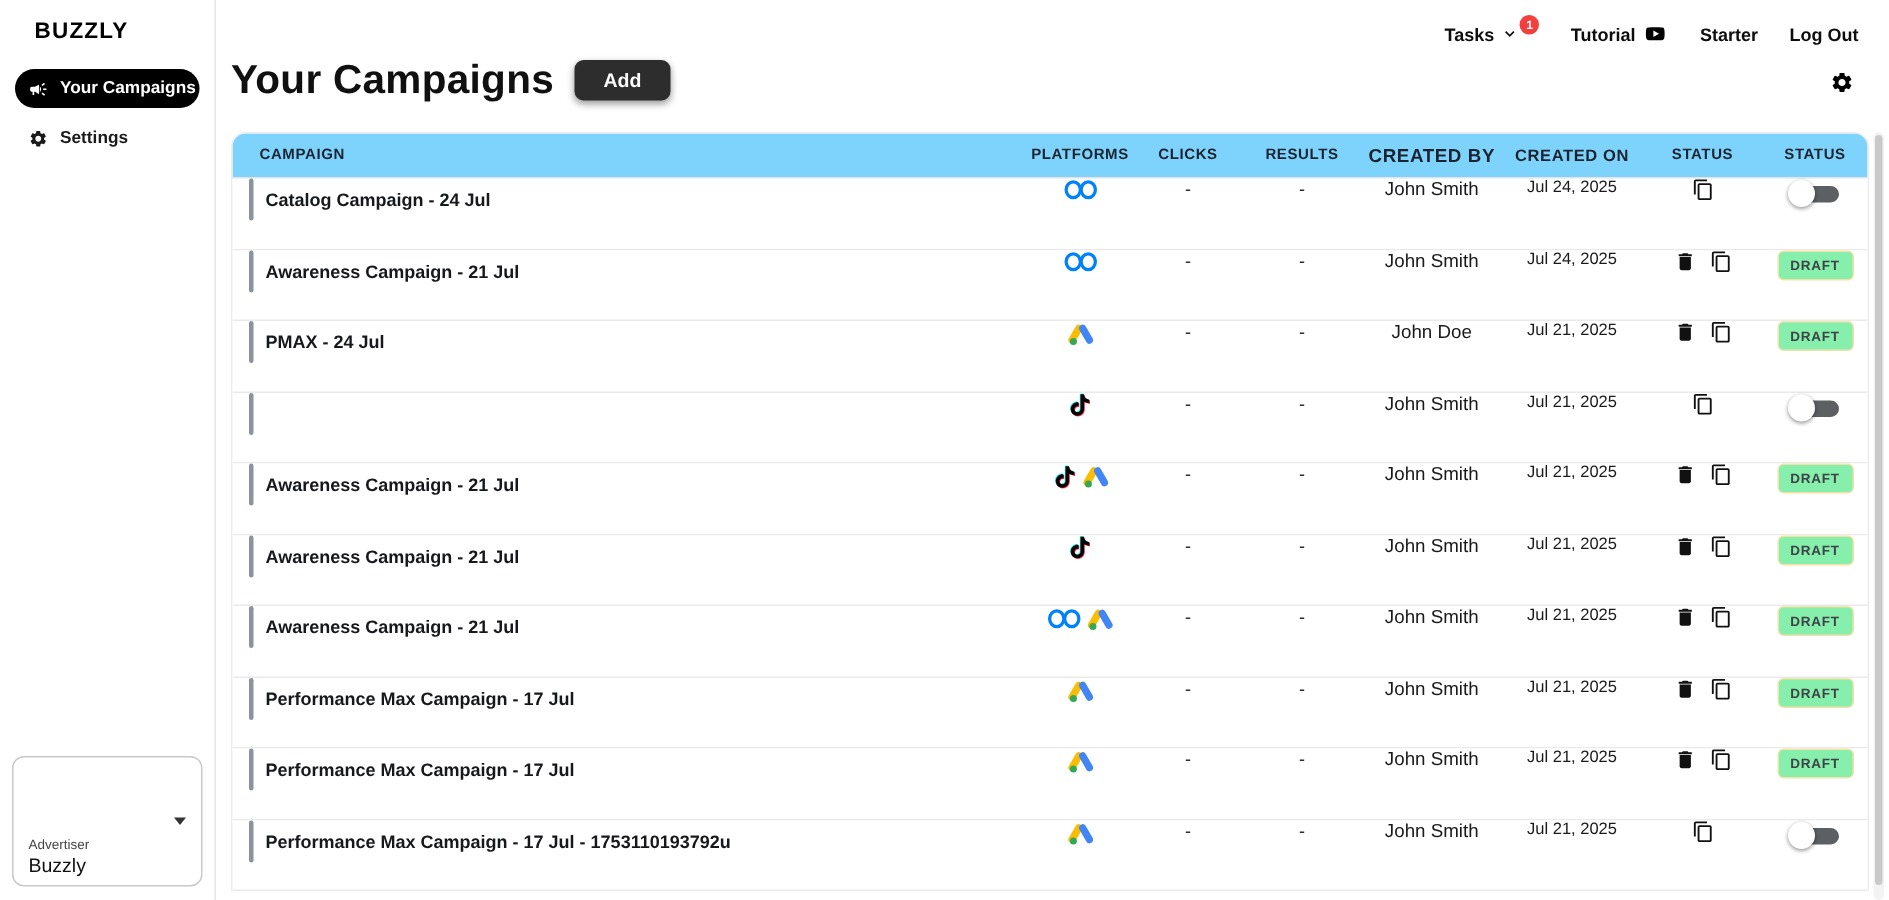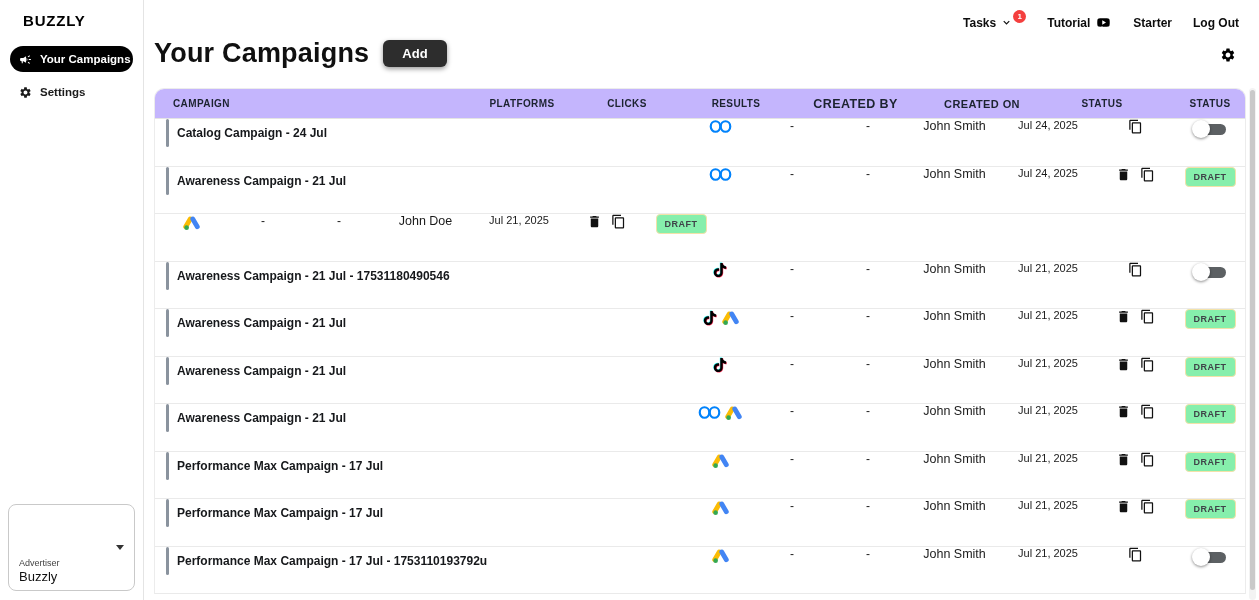--- a/index.html
+++ b/index.html
@@ -28,21 +28,21 @@
   .topbar { display:flex; justify-content:flex-end; align-items:center; gap:21px; padding:15px 20px 0 0; font-size:12px; font-weight:700; color:#0d0d0d; }
   .tb-item { display:flex; align-items:center; gap:5px; cursor:pointer; }
   .tasks-badge { background:#f43f3e; color:#fff; width:13px; height:13px; border-radius:50%; font-size:8px; font-weight:700; display:flex; align-items:center; justify-content:center; margin:-12px 0 0 -4px; }
   .title-row { display:flex; align-items:center; gap:14px; margin-top:8px; }
   .page-title { font-size:27px; font-weight:700; color:#101010; letter-spacing:.2px; }
   .add-btn { background:#2d2d2d; color:#fff; font-size:13px; font-weight:700; padding:6px 19px; border:none; border-radius:6px; box-shadow:0 2px 5px rgba(0,0,0,.4); cursor:pointer; font-family:inherit; }
   .gear-abs { position:absolute; right:23px; top:47px; background:none; border:none; padding:0; cursor:pointer; color:#000; }
 
   
   .table { margin-top:19px; margin-right:13px; border:1px solid #ececec; border-bottom:none; border-radius:10px 10px 0 0; overflow:hidden; background:#fff; }
-  .thead { display:flex; align-items:center; background:#c4b5fd; height:30px; border-bottom:1px solid #e4e4e4;gap:33px; }
+  .thead { display:flex; align-items:center; background:#7dd3fc; height:30px; border-bottom:1px solid #e4e4e4; }
   .th { font-size:10px; font-weight:700; letter-spacing:.4px; color:#1c2330; display:flex; justify-content:center; }
   .th.c-campaign { justify-content:flex-start; padding-left:18px; }
   .row { display:flex; align-items:flex-start; height:47.5px; border-bottom:1px solid #eaeaea; background:#fff; cursor:pointer; }
   .cell { display:flex; align-items:center; justify-content:center; font-size:12px; color:#1a1a1a; }
   .c-campaign { flex:1; min-width:0; justify-content:flex-start; gap:8px; padding-left:11px; }
   .c-platforms { width:72px; gap:4px; }
   .c-clicks { width:72px; }
   .c-results { width:80px; }
   .c-created-by { width:93px; font-size:12.5px; }
   .c-created-on { width:94px; font-size:11px; }
@@ -194,20 +194,24 @@
                 <svg width="15" height="15" viewBox="0 0 24 24" fill="currentColor">
                   <path d="M16 1H4c-1.1 0-2 .9-2 2v14h2V3h12V1zm3 4H8c-1.1 0-2 .9-2 2v14c0 1.1.9 2 2 2h11c1.1 0 2-.9 2-2V7c0-1.1-.9-2-2-2zm0 16H8V7h11v14z"></path>
                 </svg>
               </button>
             </div>
             <div class="cell c-status">
               <span class="draft">DRAFT</span>
             </div>
           </div>
           <div class="row">
+            <div class="cell c-campaign">
+              <span class="accent"></span>
+              <span class="cname">PMAX - 24 Jul</span>
+            </div>
             <div class="cell c-platforms">
               <span style="display:flex;">
                 <svg width="17" height="17" viewBox="0 0 24 24">
                   <rect x="3.6" y="2.7" width="6.8" height="19.6" rx="3.4" transform="rotate(30 7 12.5)" fill="#fbbc04"></rect>
                   <circle cx="5.1" cy="19.3" r="3.3" fill="#34a853"></circle>
                   <rect x="13.6" y="2.7" width="6.8" height="19.6" rx="3.4" transform="rotate(-30 17 12.5)" fill="#4285f4"></rect>
                 </svg>
               </span>
             </div>
             <div class="cell c-clicks">-</div>
@@ -226,21 +230,20 @@
                 </svg>
               </button>
             </div>
             <div class="cell c-status">
               <span class="draft">DRAFT</span>
             </div>
           </div>
           <div class="row">
             <div class="cell c-campaign">
               <span class="accent"></span>
-              <span class="cname">Awareness Campaign - 21 Jul - 17531180490546</span>
             </div>
             <div class="cell c-platforms">
               <span style="display:flex;">
                 <svg width="16" height="16" viewBox="-1.5 -1.5 27 27">
                   <path d="M12.525.02c1.31-.02 2.61-.01 3.91-.02.08 1.53.63 3.09 1.75 4.17 1.12 1.11 2.7 1.62 4.24 1.79v4.03c-1.44-.05-2.89-.35-4.2-.97-.57-.26-1.1-.59-1.62-.93-.01 2.92.01 5.84-.02 8.75-.08 1.4-.54 2.79-1.35 3.94-1.31 1.92-3.58 3.17-5.91 3.21-1.43.08-2.86-.31-4.08-1.03-2.02-1.19-3.44-3.37-3.65-5.71-.02-.5-.03-1-.01-1.49.18-1.9 1.12-3.72 2.58-4.96 1.66-1.44 3.98-2.13 6.15-1.72.02 1.48-.04 2.96-.04 4.44-.99-.32-2.15-.23-3.02.37-.63.41-1.11 1.04-1.36 1.75-.21.51-.15 1.07-.14 1.61.24 1.64 1.82 3.02 3.5 2.87 1.12-.01 2.19-.66 2.77-1.61.19-.33.4-.67.41-1.06.1-1.79.06-3.57.07-5.36.01-4.03-.01-8.05.02-12.07z" fill="#25f4ee" transform="translate(-0.8,-0.8)"></path>
                   <path d="M12.525.02c1.31-.02 2.61-.01 3.91-.02.08 1.53.63 3.09 1.75 4.17 1.12 1.11 2.7 1.62 4.24 1.79v4.03c-1.44-.05-2.89-.35-4.2-.97-.57-.26-1.1-.59-1.62-.93-.01 2.92.01 5.84-.02 8.75-.08 1.4-.54 2.79-1.35 3.94-1.31 1.92-3.58 3.17-5.91 3.21-1.43.08-2.86-.31-4.08-1.03-2.02-1.19-3.44-3.37-3.65-5.71-.02-.5-.03-1-.01-1.49.18-1.9 1.12-3.72 2.58-4.96 1.66-1.44 3.98-2.13 6.15-1.72.02 1.48-.04 2.96-.04 4.44-.99-.32-2.15-.23-3.02.37-.63.41-1.11 1.04-1.36 1.75-.21.51-.15 1.07-.14 1.61.24 1.64 1.82 3.02 3.5 2.87 1.12-.01 2.19-.66 2.77-1.61.19-.33.4-.67.41-1.06.1-1.79.06-3.57.07-5.36.01-4.03-.01-8.05.02-12.07z" fill="#fe2c55" transform="translate(0.8,0.8)"></path>
                   <path d="M12.525.02c1.31-.02 2.61-.01 3.91-.02.08 1.53.63 3.09 1.75 4.17 1.12 1.11 2.7 1.62 4.24 1.79v4.03c-1.44-.05-2.89-.35-4.2-.97-.57-.26-1.1-.59-1.62-.93-.01 2.92.01 5.84-.02 8.75-.08 1.4-.54 2.79-1.35 3.94-1.31 1.92-3.58 3.17-5.91 3.21-1.43.08-2.86-.31-4.08-1.03-2.02-1.19-3.44-3.37-3.65-5.71-.02-.5-.03-1-.01-1.49.18-1.9 1.12-3.72 2.58-4.96 1.66-1.44 3.98-2.13 6.15-1.72.02 1.48-.04 2.96-.04 4.44-.99-.32-2.15-.23-3.02.37-.63.41-1.11 1.04-1.36 1.75-.21.51-.15 1.07-.14 1.61.24 1.64 1.82 3.02 3.5 2.87 1.12-.01 2.19-.66 2.77-1.61.19-.33.4-.67.41-1.06.1-1.79.06-3.57.07-5.36.01-4.03-.01-8.05.02-12.07z" fill="#000"></path>
                 </svg>
               </span>
             </div>

